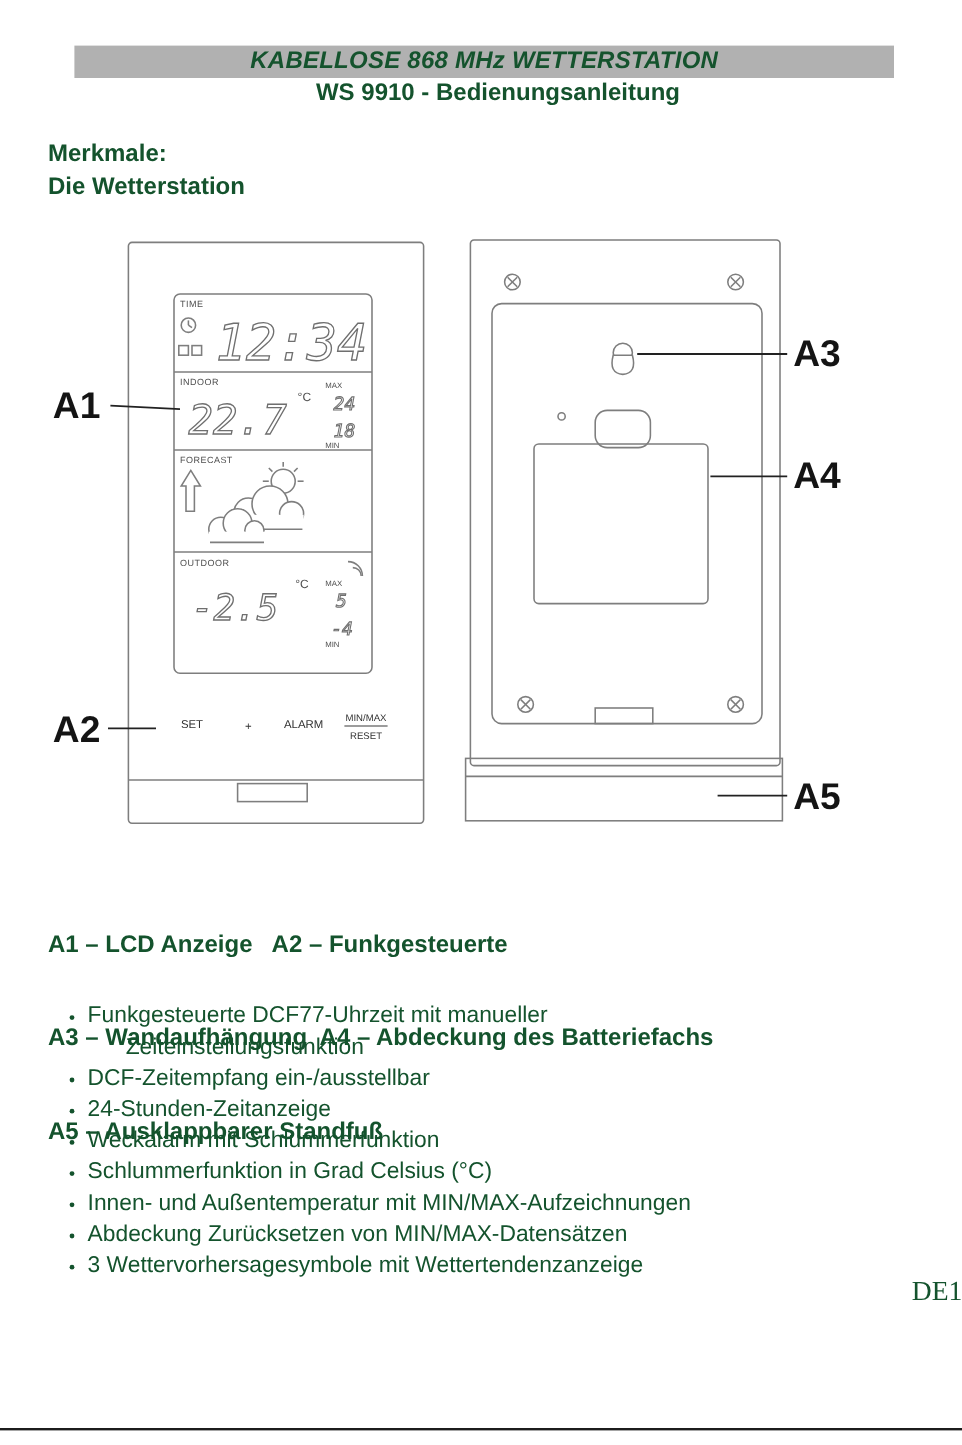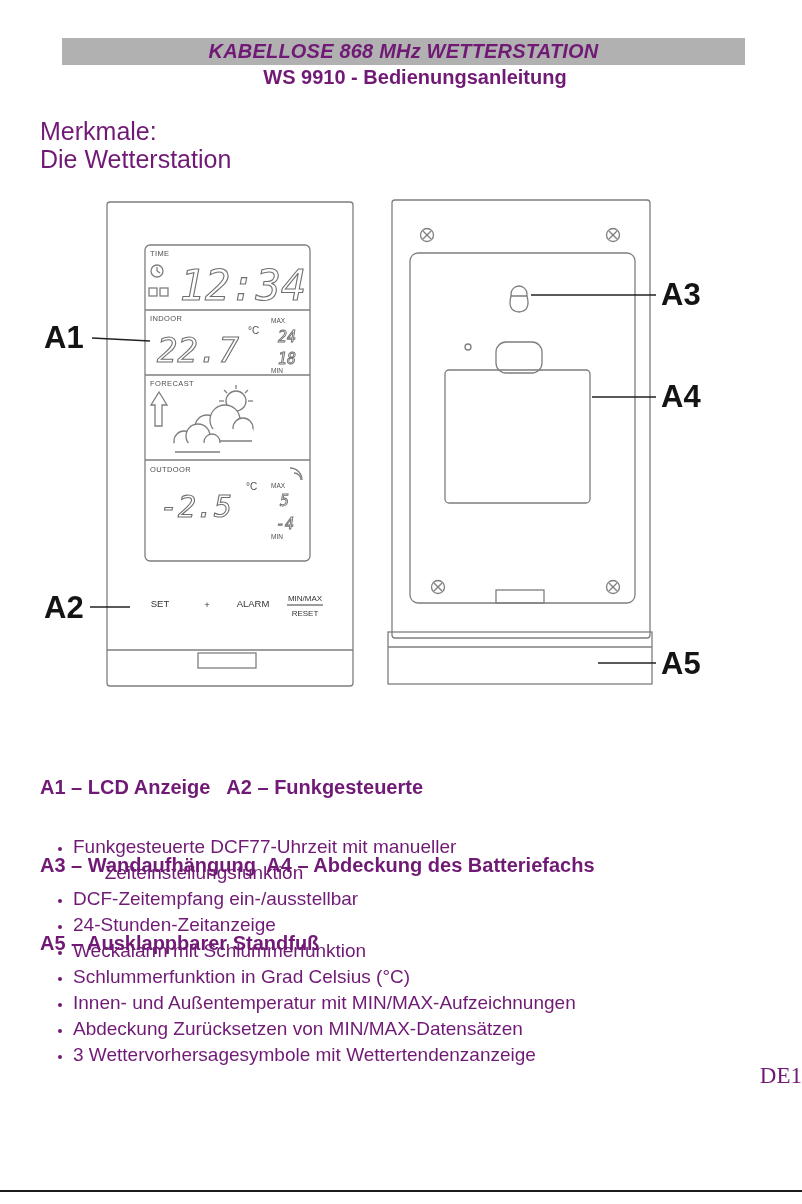--- a/index.html
+++ b/index.html
@@ -1,29 +1,29 @@
 <!DOCTYPE html>
 <html><head>
 <meta charset="utf-8">
 <style>
   html,body { margin:0; padding:0; background:#ffffff; }
   .page {
     position:relative; width:802px; height:1204px; background:#ffffff;
-    font-family:"Liberation Sans", sans-serif; color:#701a75; overflow:hidden;
+    font-family:"Liberation Sans", sans-serif; color:#14532d; overflow:hidden;
   }
   .header-bar {
     position:absolute; left:62px; top:38px; width:683px; height:27px;
     background:#b1b1b1; text-align:center;
   }
   .doc-title { font-size:20px; font-weight:700; font-style:italic; line-height:27px; letter-spacing:.2px; }
   .doc-subtitle {
     position:absolute; left:0; right:0; top:66px; text-align:center;
     font-size:20px; font-weight:700;margin-left:28px;
   }
-  .heading { position:absolute; left:40px; font-size:25px; font-weight:400; }
+  .heading { position:absolute; left:40px; font-size:20px; font-weight:700; }
   .h-merkmale { top:117px; }
   .h-station  { top:145px; }
 
   .diagrams { position:absolute; left:0; top:195px; width:802px; height:505px; }
 
   
   .art  { fill:none; stroke:#7e7e7e; stroke-width:1.3; }
   .artw { fill:#ffffff; stroke:#7e7e7e; stroke-width:1.3; }
   .mask { fill:#ffffff; stroke:none; }
   .leader { stroke:#222222; stroke-width:1.5; }

